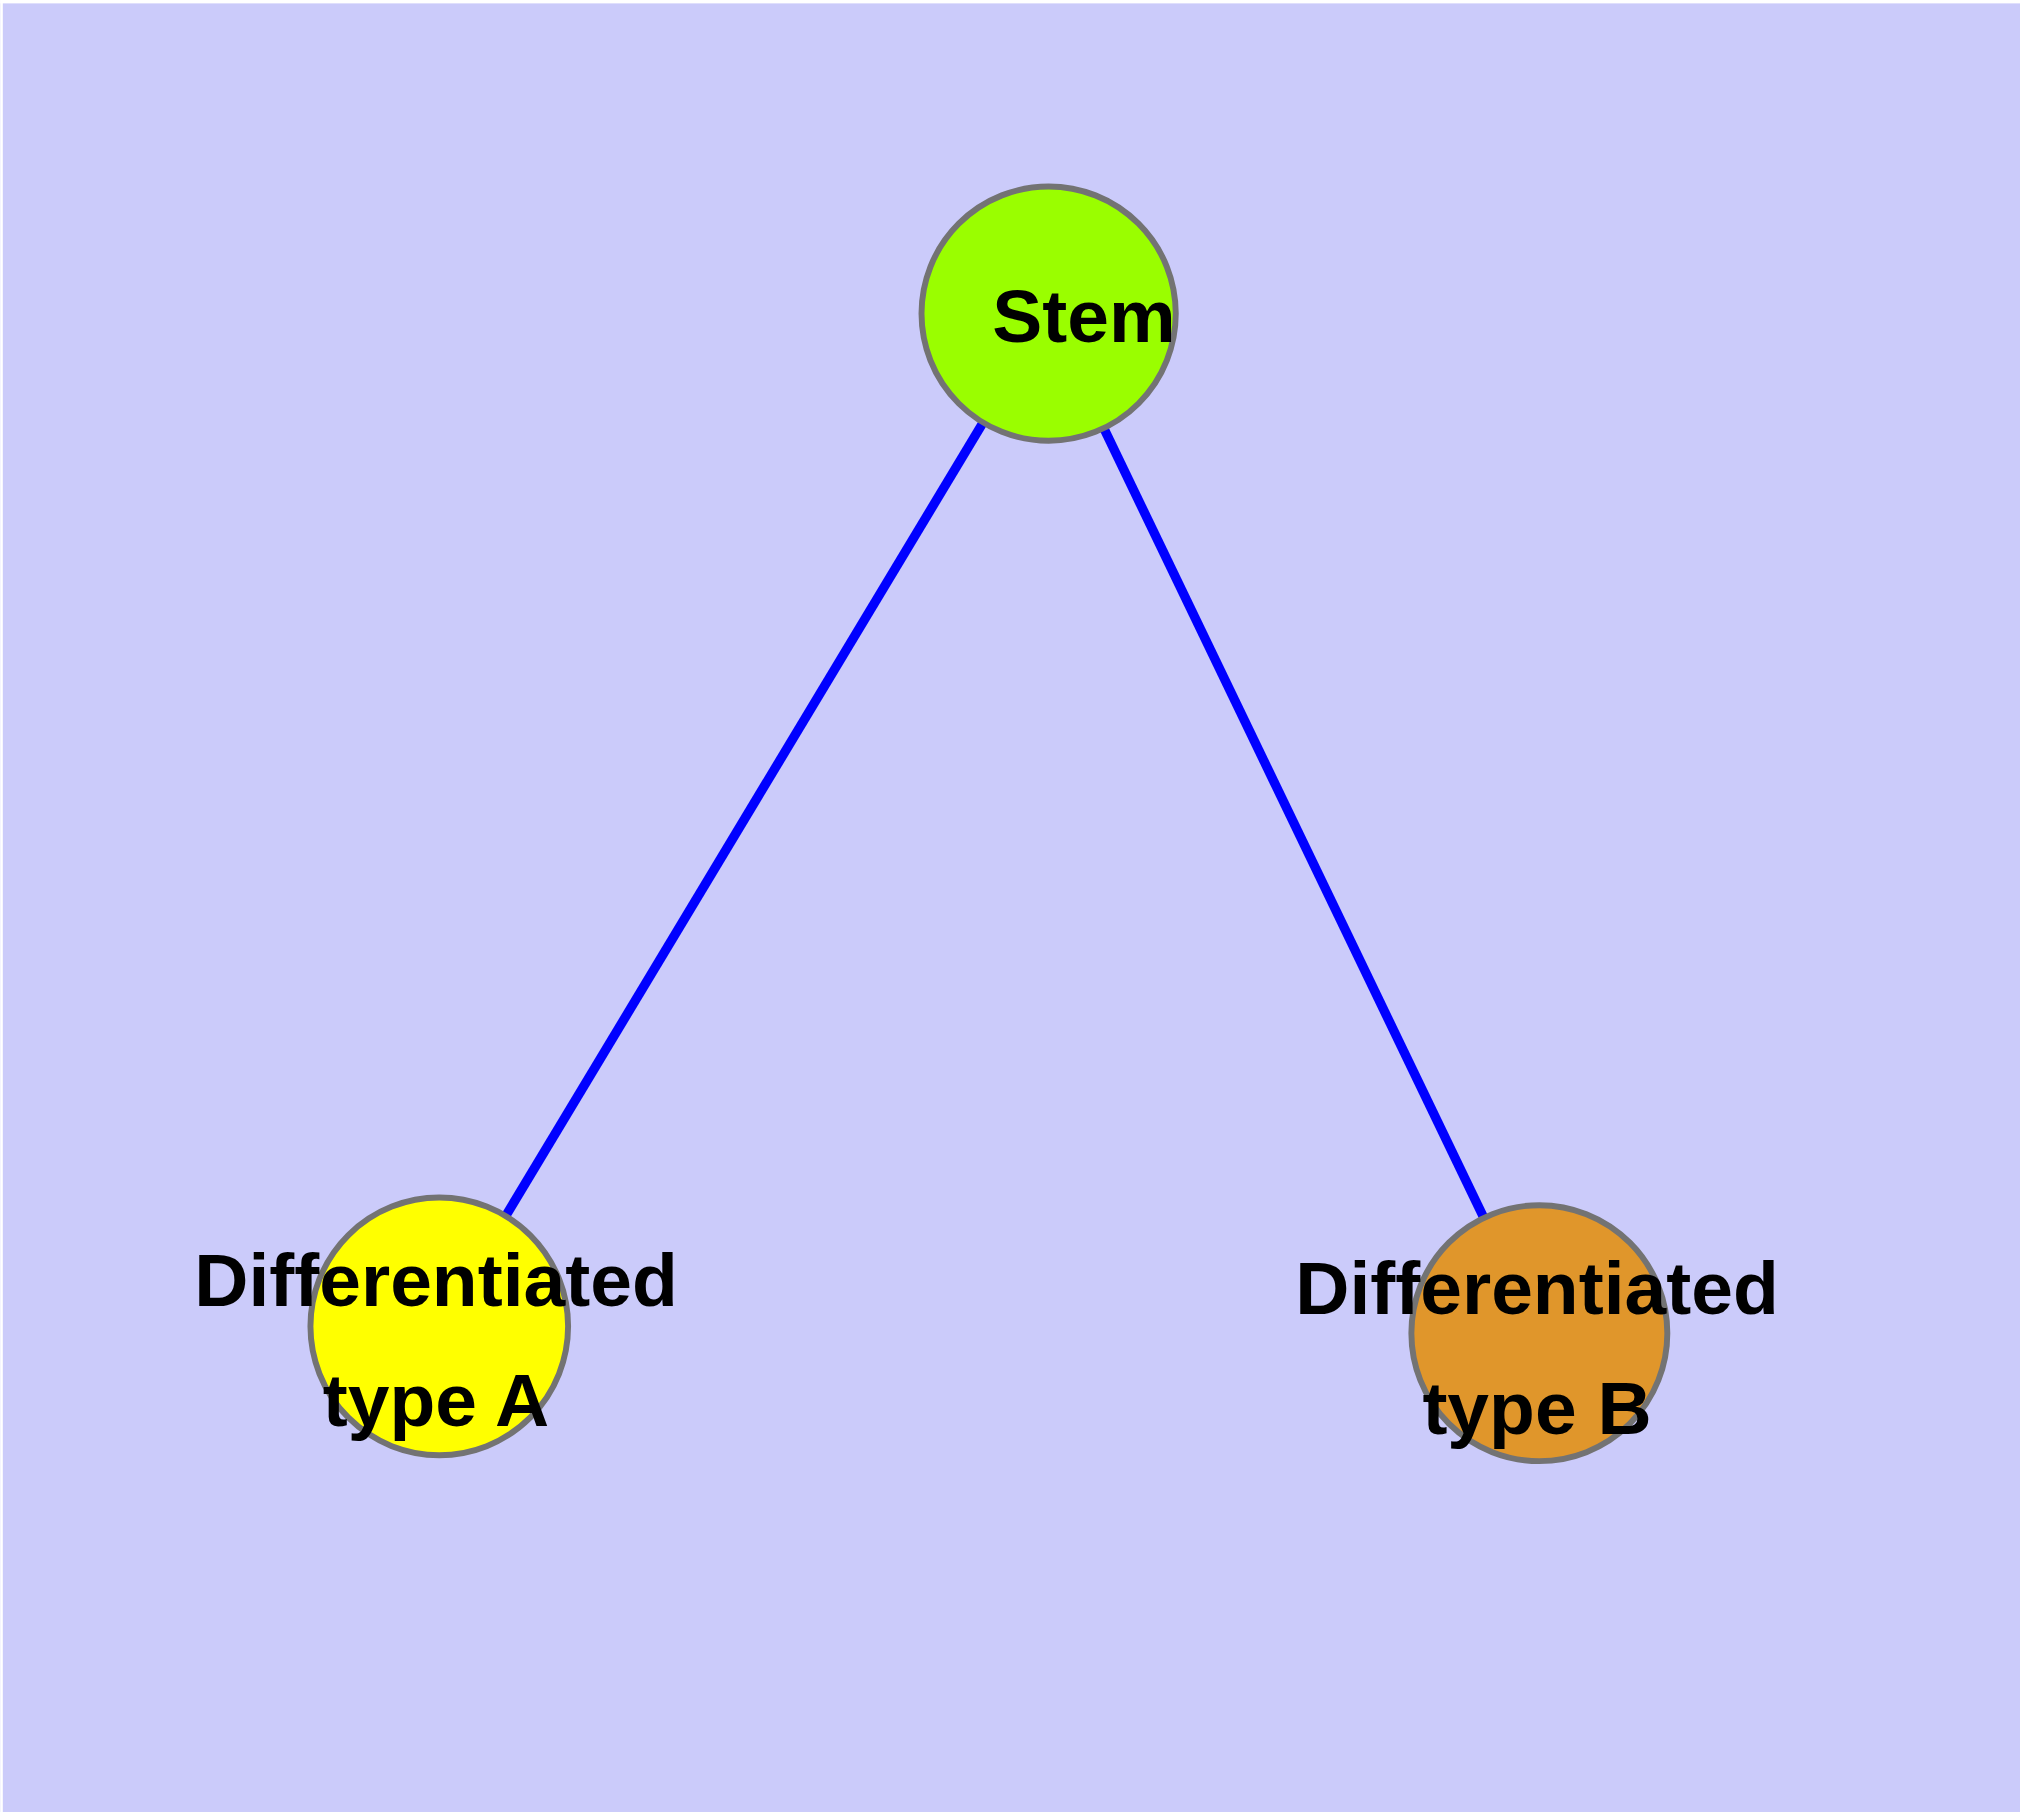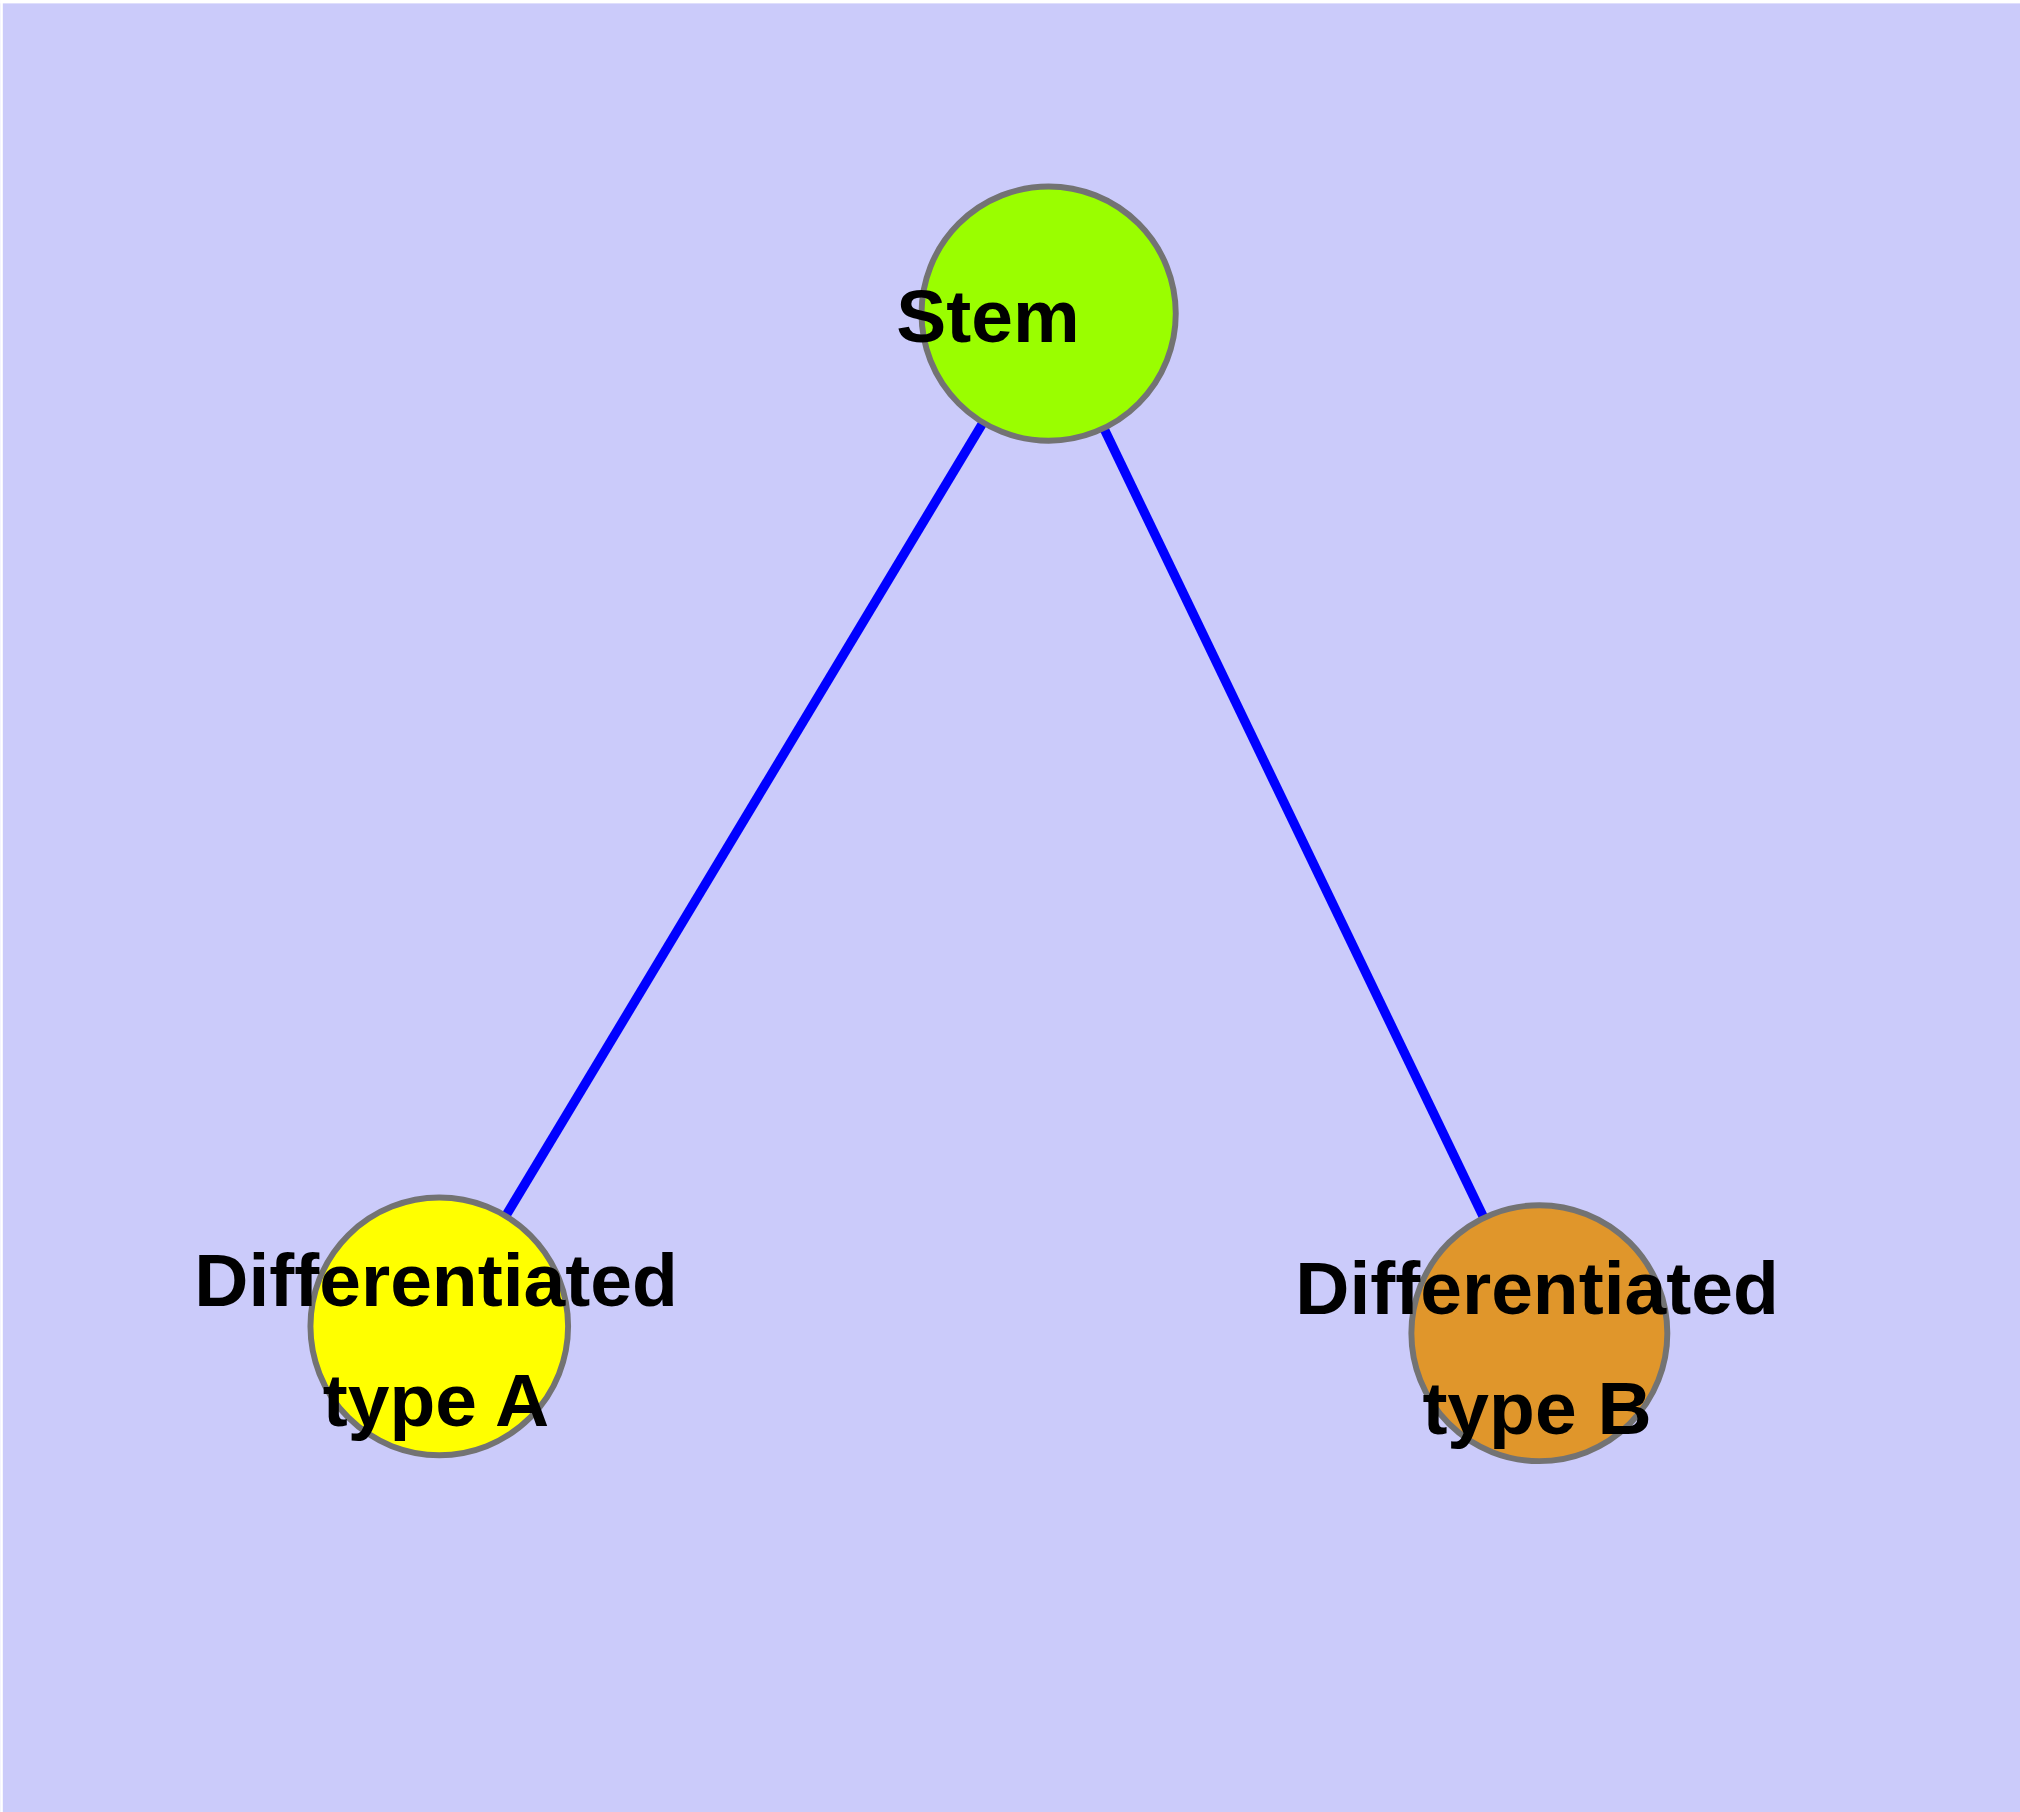--- a/index.html
+++ b/index.html
@@ -50,21 +50,21 @@
     <rect x="0" y="0" width="3" height="2138" fill="#FFFFFF"></rect>
 
     <line x1="1237" y1="370" x2="518" y2="1565" stroke-width="11" stroke="#0000FF"></line>
     <line x1="1237" y1="370" x2="1816" y2="1573" stroke-width="11" stroke="#0000FF"></line>
 
     <circle cx="1237" cy="370" r="150" stroke-width="7" fill="#9AFE00" stroke="#737373"></circle>
     <circle cx="518" cy="1565" r="152" stroke-width="7" fill="#FFFF00" stroke="#737373"></circle>
     <circle cx="1816" cy="1573" r="151" stroke-width="7" fill="#E0962B" stroke="#737373"></circle>
   </svg>
 
-  <div class="node-label" style="left: 988px; top: 316px;">Stem</div>
+  <div class="node-label" style="left: 1084px; top: 316px;">Stem</div>
 
   <div class="node-label" style="left: 436px; top: 1340px;">Differentiated
 type A</div>
 
   <div class="node-label" style="left: 1537px; top: 1348px;">Differentiated
 type B</div>
 
 </div>
 
 

